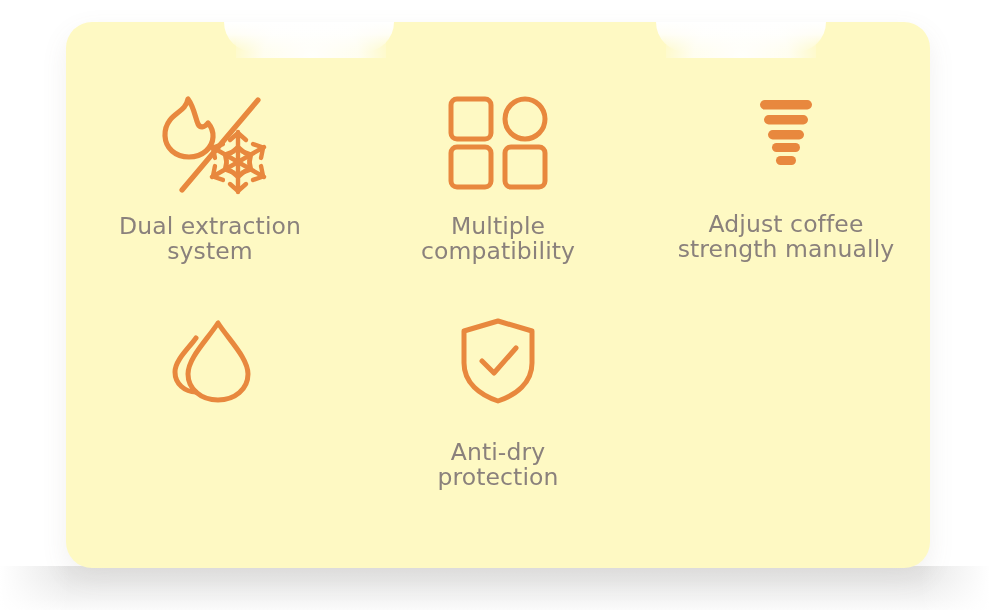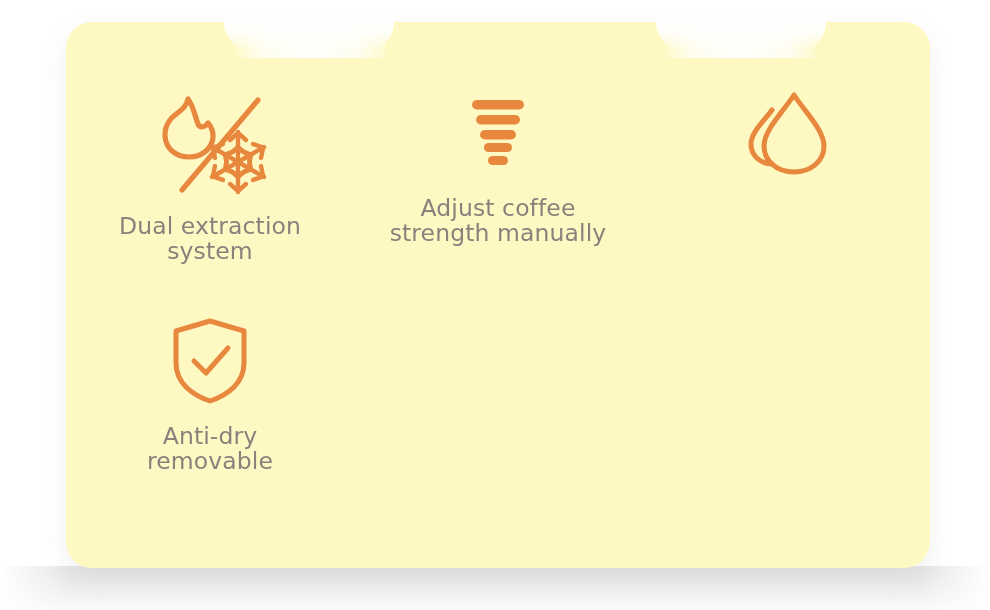--- a/index.html
+++ b/index.html
@@ -104,21 +104,21 @@
     text-align: center;
     color: #8a817c;
     font-size: 23.5px;
     line-height: 1.08;
     letter-spacing: 0.1px;
     white-space: pre-line;
     font-family: "DejaVu Sans", "Liberation Sans", sans-serif;
   }
   
   .row-2 .icon-wrap { height: 106px; }
-  .row-2 .feature-label { margin-top: 10px; }
+  .row-2 .feature-label { margin-top: 26px; }
 
   svg { display: block; }
 </style>
 </head>
 <body>
 
 <div id="page-root">
 
   <div class="under-band"></div>
 
@@ -167,20 +167,34 @@
                 </g>
               </g>
             </g>
           </svg>
         </div>
         <div class="feature-label">Dual extraction
 system</div>
       </div>
 
 
+      <div class="feature">
+        <div class="icon-wrap">
+          <svg width="102" height="96" viewBox="0 0 102 96" fill="none">
+            <g stroke="#e8883e" stroke-width="5" fill="none">
+              <rect x="4" y="4" width="40" height="40" rx="6"></rect>
+              <circle cx="78" cy="24" r="20"></circle>
+              <rect x="4" y="52" width="40" height="40" rx="6"></rect>
+              <rect x="58" y="52" width="40" height="40" rx="6"></rect>
+            </g>
+          </svg>
+        </div>
+        <div class="feature-label">Multiple
+compatibility</div>
+      </div>
 
       <div class="feature row-2">
         <div class="icon-wrap">
           <svg width="56" height="70" viewBox="0 0 56 70" fill="none">
             <g fill="#e8883e">
               <rect x="2" y="2" width="52" height="9.5" rx="4.75"></rect>
               <rect x="6" y="17" width="44" height="9.5" rx="4.75"></rect>
               <rect x="10" y="32" width="36" height="9.5" rx="4.75"></rect>
               <rect x="14" y="45" width="28" height="9" rx="4.5"></rect>
               <rect x="18" y="58" width="20" height="9" rx="4.5"></rect>
@@ -208,18 +222,18 @@
       <div class="feature row-2">
         <div class="icon-wrap">
           <svg width="84" height="88" viewBox="0 0 84 88" fill="none">
             <g stroke="#e8883e" stroke-width="5" stroke-linecap="round" stroke-linejoin="round" fill="none">
               <path d="M42 4 L76 14 L76 46 C76 66 60 78 42 84 C24 78 8 66 8 46 L8 14 Z"></path>
               <path d="M26 44 L38 56 L60 31"></path>
             </g>
           </svg>
         </div>
         <div class="feature-label">Anti-dry
-removable</div>
+protection</div>
       </div>
 
     </div>
   </div>
 </div>
 
 </body></html>

